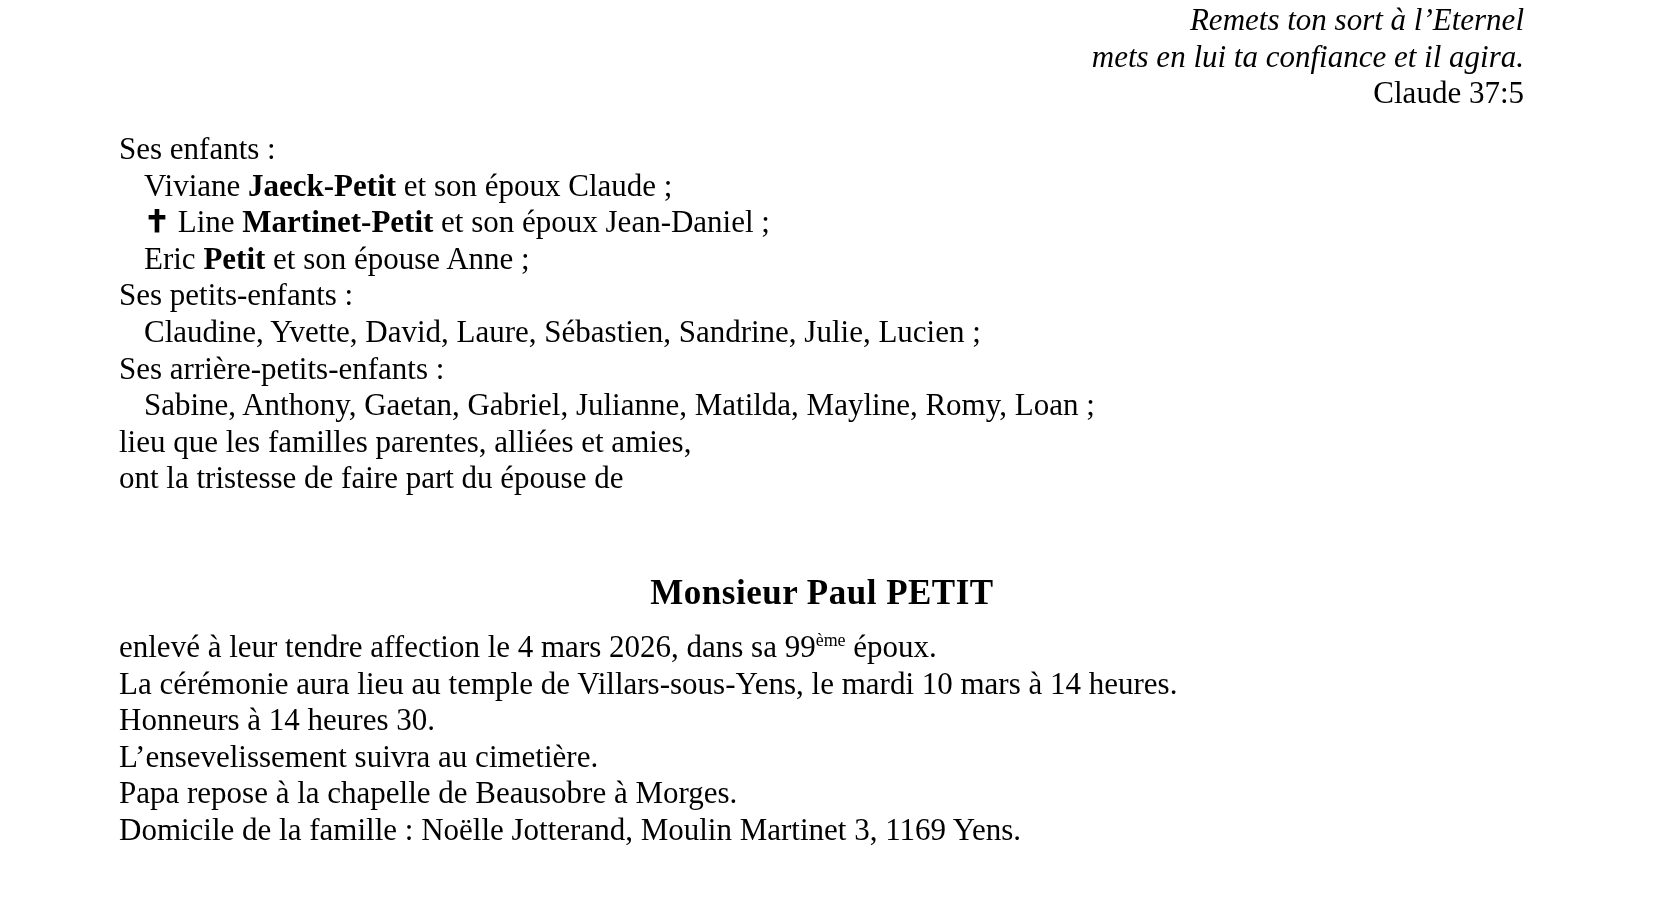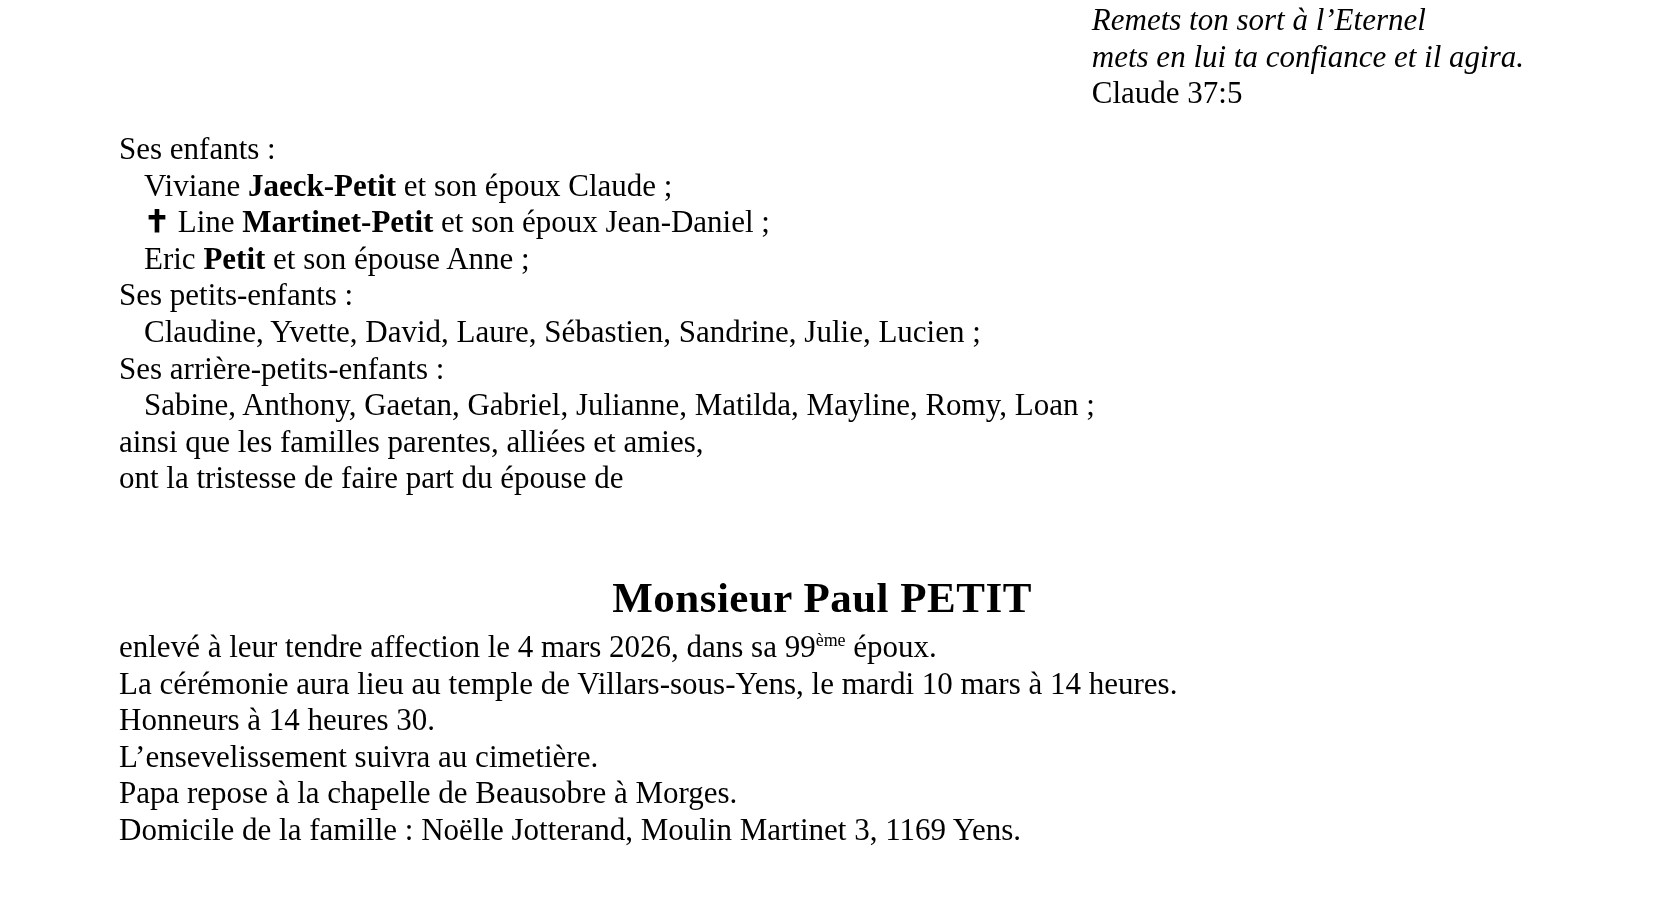--- a/index.html
+++ b/index.html
@@ -22,35 +22,36 @@
   .i { font-style: italic; }
   .sup {
     vertical-align: super;
     font-size: 0.58em;
     line-height: 0;
   }
   .quote {
     position: absolute;
     top: 2px;
     right: 130px;
+    text-align: right;
   }
   .family {
     position: absolute;
     left: 119px;
     top: 111px;
     margin-top: 20px;
   }
   .title {
     position: absolute;
     left: 120px;
     top: 572px;
     width: 1404px;
     margin: 0;
     text-align: center;
-    font-size: 43px;
+    font-size: 35px;
     font-weight: bold;
     line-height: 1.2;
     letter-spacing: 0.5px;
   }
   .details {
     position: absolute;
     left: 119px;
     top: 629px;
   }
 </style>
@@ -67,21 +68,21 @@
 
   <div class="family">
       <div class="line"><span>Ses enfants :</span></div>
       <div class="line indent"><span>Viviane </span><span class="b">Jaeck-Petit</span><span> et son époux Claude ;</span></div>
       <div class="line indent"><span class="b">✝ </span><span>Line </span><span class="b">Martinet-Petit</span><span> et son époux Jean-Daniel ;</span></div>
       <div class="line indent"><span>Eric </span><span class="b">Petit</span><span> et son épouse Anne ;</span></div>
       <div class="line"><span>Ses petits-enfants :</span></div>
       <div class="line indent"><span>Claudine, Yvette, David, Laure, Sébastien, Sandrine, Julie, Lucien ;</span></div>
       <div class="line"><span>Ses arrière-petits-enfants :</span></div>
       <div class="line indent"><span>Sabine, Anthony, Gaetan, Gabriel, Julianne, Matilda, Mayline, Romy, Loan ;</span></div>
-      <div class="line"><span>ainsi que les familles parentes, alliées et amies,</span></div>
+      <div class="line"><span>lieu que les familles parentes, alliées et amies,</span></div>
       <div class="line"><span>ont la tristesse de faire part du épouse de</span></div>
     </div>
 
   <h1 class="title">Monsieur Paul PETIT</h1>
 
   <div class="details">
       <div class="line"><span>enlevé à leur tendre affection le 4 mars 2026, dans sa 99</span><span class="sup">ème</span><span> époux.</span></div>
       <div class="line"><span>La cérémonie aura lieu au temple de Villars-sous-Yens, le mardi 10 mars à 14 heures.</span></div>
       <div class="line"><span>Honneurs à 14 heures 30.</span></div>
       <div class="line"><span>L’ensevelissement suivra au cimetière.</span></div>

